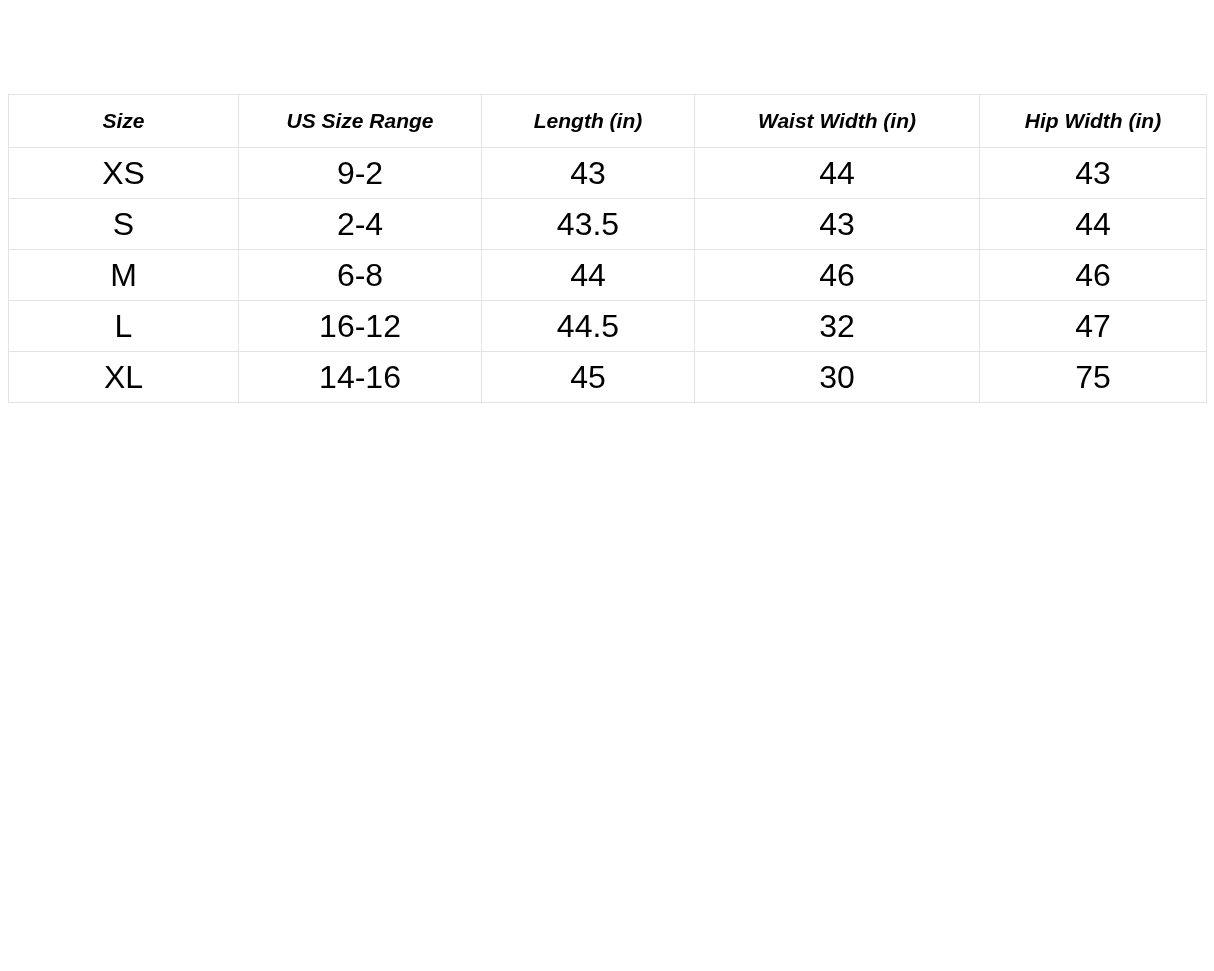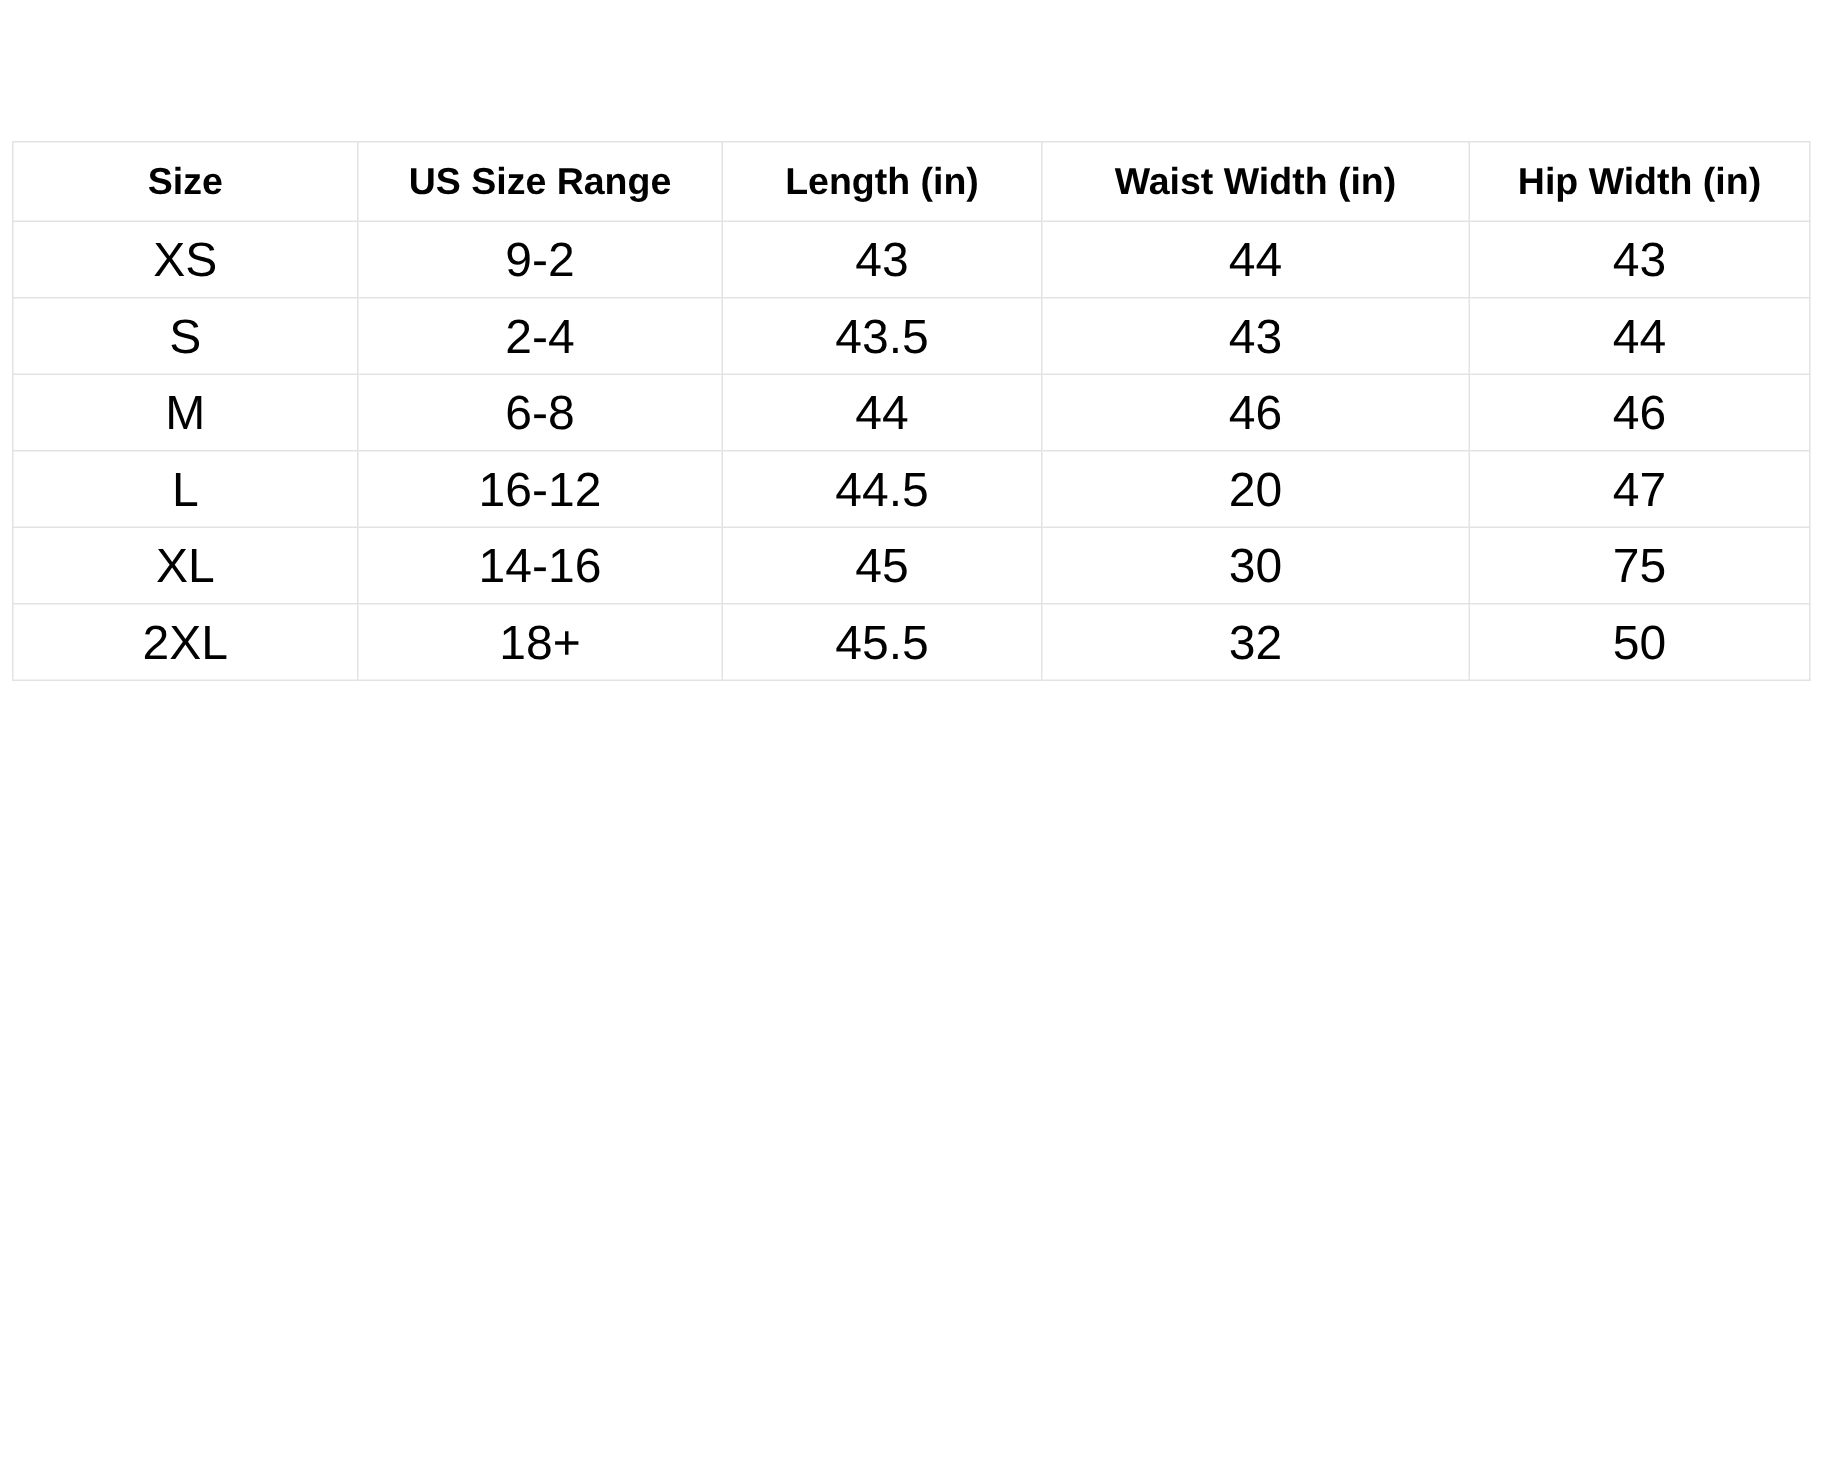--- a/index.html
+++ b/index.html
@@ -37,21 +37,22 @@
     text-align: center;
     vertical-align: middle;
     font-size: 32px;
     line-height: 1.2;
     padding: 0;
     height: 50px;
   }
   table.size-table th {
     font-weight: bold;
     height: 52px;
-    font-size: 25px;
+    font-size: 21px;
+    font-style: italic;
   }
   table.size-table td {
     font-weight: normal;
   }
   col.c0 { width: 230px; }
   col.c1 { width: 243px; }
   col.c2 { width: 213px; }
   col.c3 { width: 285px; }
   col.c4 { width: 227px; }
 </style>
@@ -96,33 +97,26 @@
           <td>M</td>
           <td>6-8</td>
           <td>44</td>
           <td>46</td>
           <td>46</td>
         </tr>
         <tr>
           <td>L</td>
           <td>16-12</td>
           <td>44.5</td>
-          <td>20</td>
+          <td>32</td>
           <td>47</td>
         </tr>
         <tr>
           <td>XL</td>
           <td>14-16</td>
           <td>45</td>
           <td>30</td>
           <td>75</td>
         </tr>
-        <tr>
-          <td>2XL</td>
-          <td>18+</td>
-          <td>45.5</td>
-          <td>32</td>
-          <td>50</td>
-        </tr>
       </tbody>
     </table>
   </div>
 </div>
 
 </body></html>

